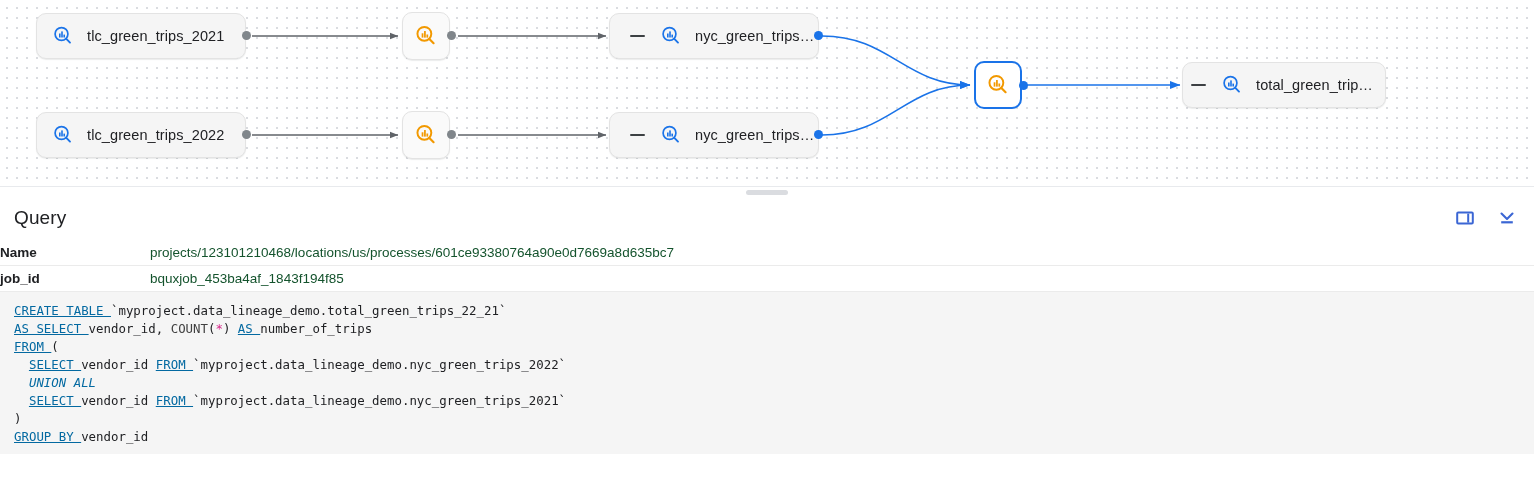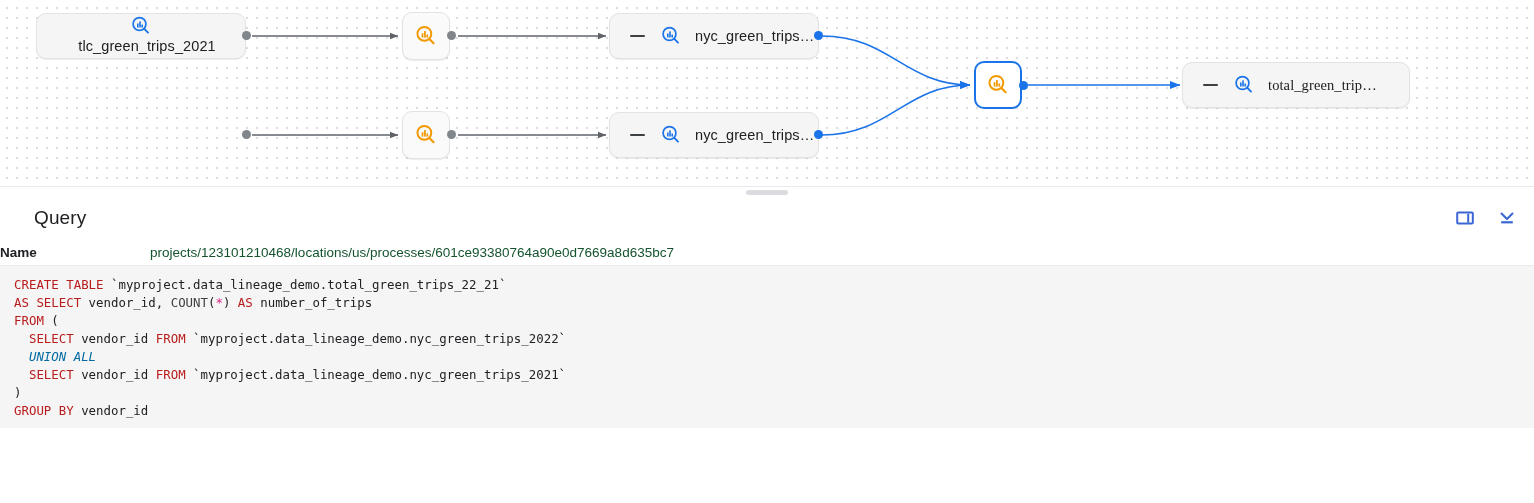--- a/index.html
+++ b/index.html
@@ -97,21 +97,20 @@
     background: #dadce0;
   }
 
   
   #query-panel { background: #fff; }
   #query-header {
     height: 44px;
     display: flex;
     align-items: center;
     padding: 0 14px 0 14px;
-    margin-left: 20px;
   }
   #query-title {
     font-size: 19px;
     color: #202124;
     font-weight: 400;
     letter-spacing: .1px;
   }
   #query-header-actions {
     margin-left: auto;
     display: flex;
@@ -174,21 +173,21 @@
     background: #f5f5f5;
     padding: 10px 0 4px 14px;
     font-family: "DejaVu Sans Mono", "Liberation Mono", monospace;
     font-size: 12.4px;
     line-height: 18px;
     color: #202124;
     white-space: pre;
     height: 162px;
     overflow: hidden;
   }
-  .kw   { color: #b91c1c; }
+  .kw   { color: #0369a1; text-decoration: underline; }
   .fn   { color: #404040; }
   .op   { color: #d6298b; }
   .dim  { color: #0369a1; font-style: italic; }
   .plain{ color: #202124; text-align: right; }
 </style>
 </head>
 <body>
 
 <div id="lineage-graph">
 
@@ -210,34 +209,46 @@
 
     <line x1="458" y1="135" x2="606" y2="135" stroke="#5f6368" stroke-width="1.3" marker-end="url(#arrow-gray)"></line>
 
     <path d="M822,36 C 890,36 905,85 970,85" fill="none" stroke="#1a73e8" stroke-width="1.6" marker-end="url(#arrow-blue)"></path>
 
     <path d="M822,135 C 890,135 905,85 970,85" fill="none" stroke="#1a73e8" stroke-width="1.6" marker-end="url(#arrow-blue)"></path>
 
     <line x1="1027" y1="85" x2="1180" y2="85" stroke="#1a73e8" stroke-width="1.6" marker-end="url(#arrow-blue)"></line>
   </svg>
 
-  <div class="node node-table" style="left:36px; top:13px; width:210px;flex-direction:column;">
+  <div class="node node-table" style="left:36px; top:13px; width:210px;">
     <span class="icon-wrap">
       <svg width="24" height="24" viewBox="0 0 24 24">
         <circle cx="10.5" cy="10" r="6.4" fill="none" stroke="#1a73e8" stroke-width="1.7"></circle>
         <rect x="8" y="9.5" width="1.6" height="4" fill="#1a73e8"></rect>
         <rect x="10.2" y="7.4" width="1.6" height="6.1" fill="#1a73e8"></rect>
         <rect x="12.4" y="10.6" width="1.6" height="2.9" fill="#1a73e8"></rect>
         <line x1="15.1" y1="14.7" x2="19" y2="18.6" stroke="#1a73e8" stroke-width="1.9" stroke-linecap="round"></line>
       </svg>
     </span>
     <span class="node-label">tlc_green_trips_2021</span>
   </div>
   <span class="port port-gray" style="left:242px; top:31px;"></span>
 
+  <div class="node node-table" style="left:36px; top:112px; width:210px;">
+    <span class="icon-wrap">
+      <svg width="24" height="24" viewBox="0 0 24 24">
+        <circle cx="10.5" cy="10" r="6.4" fill="none" stroke="#1a73e8" stroke-width="1.7"></circle>
+        <rect x="8" y="9.5" width="1.6" height="4" fill="#1a73e8"></rect>
+        <rect x="10.2" y="7.4" width="1.6" height="6.1" fill="#1a73e8"></rect>
+        <rect x="12.4" y="10.6" width="1.6" height="2.9" fill="#1a73e8"></rect>
+        <line x1="15.1" y1="14.7" x2="19" y2="18.6" stroke="#1a73e8" stroke-width="1.9" stroke-linecap="round"></line>
+      </svg>
+    </span>
+    <span class="node-label">tlc_green_trips_2022</span>
+  </div>
   <span class="port port-gray" style="left:242px; top:130px;"></span>
 
   <div class="node node-proc" style="left:402px; top:12px;">
     <span class="icon-wrap">
       <svg width="26" height="26" viewBox="0 0 24 24">
         <circle cx="10.5" cy="10" r="6.4" fill="none" stroke="#f29900" stroke-width="1.8"></circle>
         <rect x="8" y="9.5" width="1.6" height="4" fill="#f29900"></rect>
         <rect x="10.2" y="7.4" width="1.6" height="6.1" fill="#f29900"></rect>
         <rect x="12.4" y="10.6" width="1.6" height="2.9" fill="#f29900"></rect>
         <line x1="15.1" y1="14.7" x2="19" y2="18.6" stroke="#f29900" stroke-width="2" stroke-linecap="round"></line>
@@ -295,21 +306,21 @@
         <circle cx="10.5" cy="10" r="6.4" fill="none" stroke="#f29900" stroke-width="1.8"></circle>
         <rect x="8" y="9.5" width="1.6" height="4" fill="#f29900"></rect>
         <rect x="10.2" y="7.4" width="1.6" height="6.1" fill="#f29900"></rect>
         <rect x="12.4" y="10.6" width="1.6" height="2.9" fill="#f29900"></rect>
         <line x1="15.1" y1="14.7" x2="19" y2="18.6" stroke="#f29900" stroke-width="2" stroke-linecap="round"></line>
       </svg>
     </span>
   </div>
   <span class="port port-blue" style="left:1019px; top:81px;"></span>
 
-  <div class="node node-table" style="left:1182px; top:62px; width:228px; padding-left:20px;font-family:Liberation Serif, serif;">
+  <div class="node node-table" style="left:1182px; top:62px; width:204px; padding-left:8px;">
     <span class="collapse-dash"></span>
     <span class="icon-wrap">
       <svg width="24" height="24" viewBox="0 0 24 24">
         <circle cx="10.5" cy="10" r="6.4" fill="none" stroke="#1a73e8" stroke-width="1.7"></circle>
         <rect x="8" y="9.5" width="1.6" height="4" fill="#1a73e8"></rect>
         <rect x="10.2" y="7.4" width="1.6" height="6.1" fill="#1a73e8"></rect>
         <rect x="12.4" y="10.6" width="1.6" height="2.9" fill="#1a73e8"></rect>
         <line x1="15.1" y1="14.7" x2="19" y2="18.6" stroke="#1a73e8" stroke-width="1.9" stroke-linecap="round"></line>
       </svg>
     </span>
@@ -341,17 +352,21 @@
     </div>
   </div>
 
 
   <table id="details-table">
     <tbody>
       <tr>
         <td class="det-key">Name</td>
         <td class="det-val">projects/123101210468/locations/us/processes/601ce93380764a90e0d7669a8d635bc7</td>
       </tr>
+      <tr>
+        <td class="det-key">job_id</td>
+        <td class="det-val">bquxjob_453ba4af_1843f194f85</td>
+      </tr>
     </tbody>
   </table>
 
   <div id="sql-block"><div><span class="kw">CREATE TABLE </span><span class="plain">`myproject.data_lineage_demo.total_green_trips_22_21`</span></div><div><span class="kw">AS SELECT </span><span class="plain">vendor_id, </span><span class="fn">COUNT</span><span class="plain">(</span><span class="op">*</span><span class="plain">) </span><span class="kw">AS </span><span class="plain">number_of_trips</span></div><div><span class="kw">FROM </span><span class="plain">(</span></div><div><span class="plain">  </span><span class="kw">SELECT </span><span class="plain">vendor_id </span><span class="kw">FROM </span><span class="plain">`myproject.data_lineage_demo.nyc_green_trips_2022`</span></div><div><span class="dim">  UNION ALL</span></div><div><span class="plain">  </span><span class="kw">SELECT </span><span class="plain">vendor_id </span><span class="kw">FROM </span><span class="plain">`myproject.data_lineage_demo.nyc_green_trips_2021`</span></div><div><span class="plain">)</span></div><div><span class="kw">GROUP BY </span><span class="plain">vendor_id</span></div></div>
 </div>
 
 </body></html>

